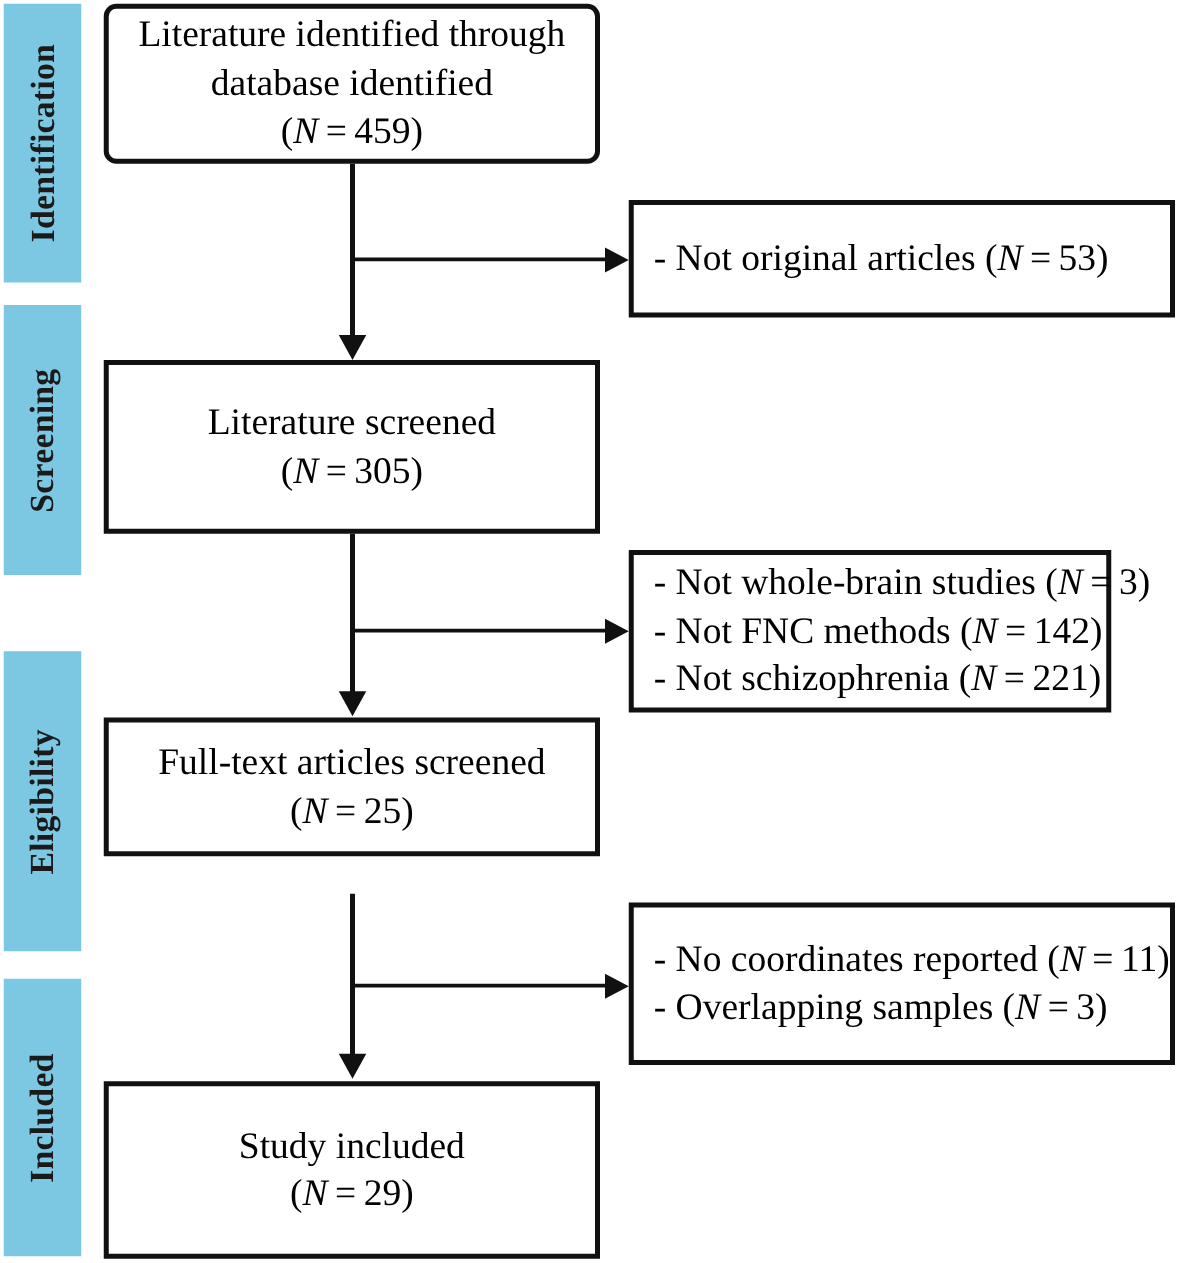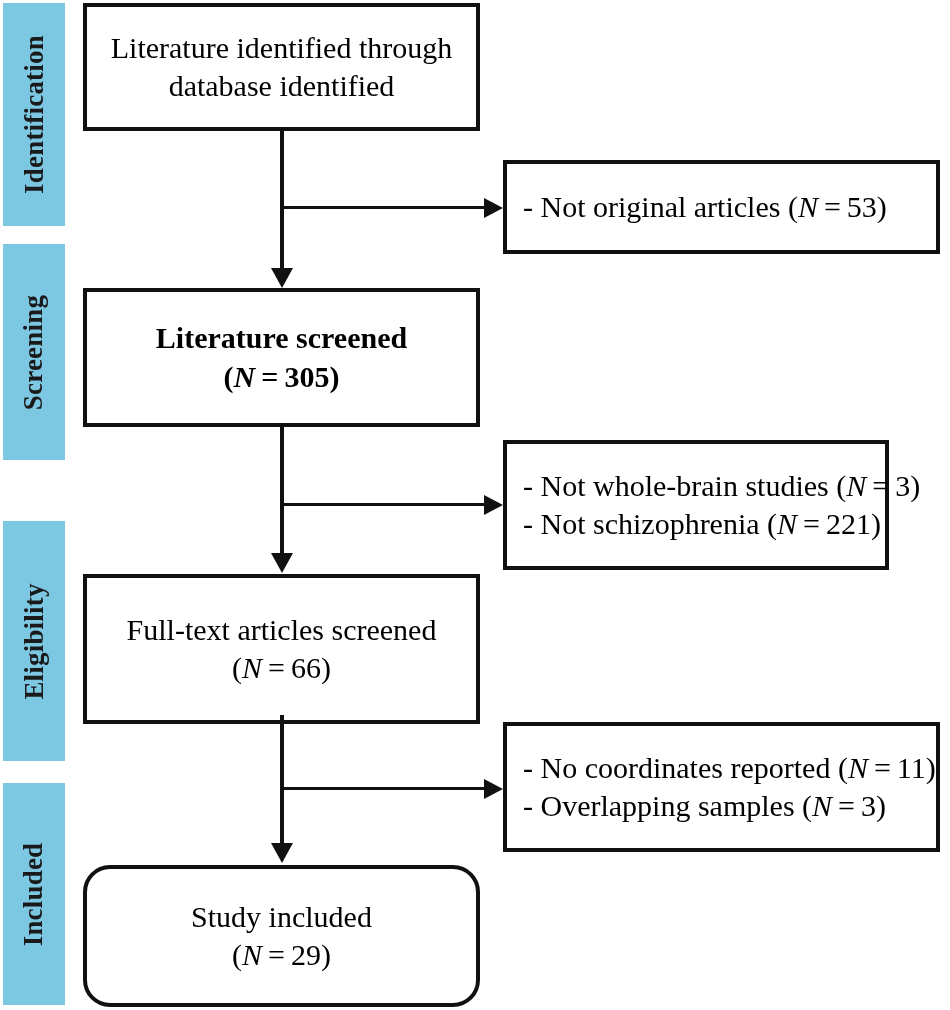--- a/index.html
+++ b/index.html
@@ -106,46 +106,48 @@
   <div class="stage-bar" style="top:244px; height:216px;">
     <span class="stage-label">Screening</span>
   </div>
   <div class="stage-bar" style="top:521px; height:240px;">
     <span class="stage-label">Eligibility</span>
   </div>
   <div class="stage-bar" style="top:783px; height:222px;">
     <span class="stage-label">Included</span>
   </div>
 
-  <div class="flow-box" style="left:83px; top:3px; width:397px; height:128px;">
+  <div class="flow-box" style="left:83px; top:3px; width:397px; height:128px;border-radius:10px;">
     <span class="line">Literature identified through</span>
     <span class="line">database identified</span>
+    <span class="line count-line">(<i>N</i> = <span>459</span>)</span>
   </div>
 
-  <div class="flow-box" style="left:83px; top:288px; width:397px; height:139px;font-weight:bold;">
+  <div class="flow-box" style="left:83px; top:288px; width:397px; height:139px;">
     <span class="line">Literature screened</span>
     <span class="line count-line">(<i>N</i> = <span>305</span>)</span>
   </div>
 
-  <div class="flow-box" style="left:83px; top:574px; width:397px; height:150px;">
+  <div class="flow-box" style="left:83px; top:574px; width:397px; height:111px;">
     <span class="line">Full-text articles screened</span>
-    <span class="line count-line">(<i>N</i> = <span>66</span>)</span>
+    <span class="line count-line">(<i>N</i> = <span>25</span>)</span>
   </div>
 
-  <div class="flow-box" style="left:83px; top:865px; width:397px; height:142px;border-radius:27px;">
+  <div class="flow-box" style="left:83px; top:865px; width:397px; height:142px;">
     <span class="line">Study included</span>
     <span class="line count-line">(<i>N</i> = <span>29</span>)</span>
   </div>
 
   <div class="flow-box left-align" style="left:503px; top:160px; width:437px; height:94px;">
     <span class="line">- Not original articles (<i>N</i> = 53)</span>
   </div>
 
   <div class="flow-box left-align" style="left:503px; top:440px; width:386px; height:130px;">
     <span class="line">- Not whole-brain studies (<i>N</i> = 3)</span>
+    <span class="line">- Not FNC methods (<i>N</i> = 142)</span>
     <span class="line">- Not schizophrenia (<i>N</i> = 221)</span>
   </div>
 
   <div class="flow-box left-align" style="left:503px; top:722px; width:437px; height:130px;">
     <span class="line">- No coordinates reported (<i>N</i> = 11)</span>
     <span class="line">- Overlapping samples (<i>N</i> = 3)</span>
   </div>
 
   <div class="v-line" style="left:280px; top:131px; height:139px;"></div>
   <div class="arrow-down" style="left:271px; top:268px;"></div>

